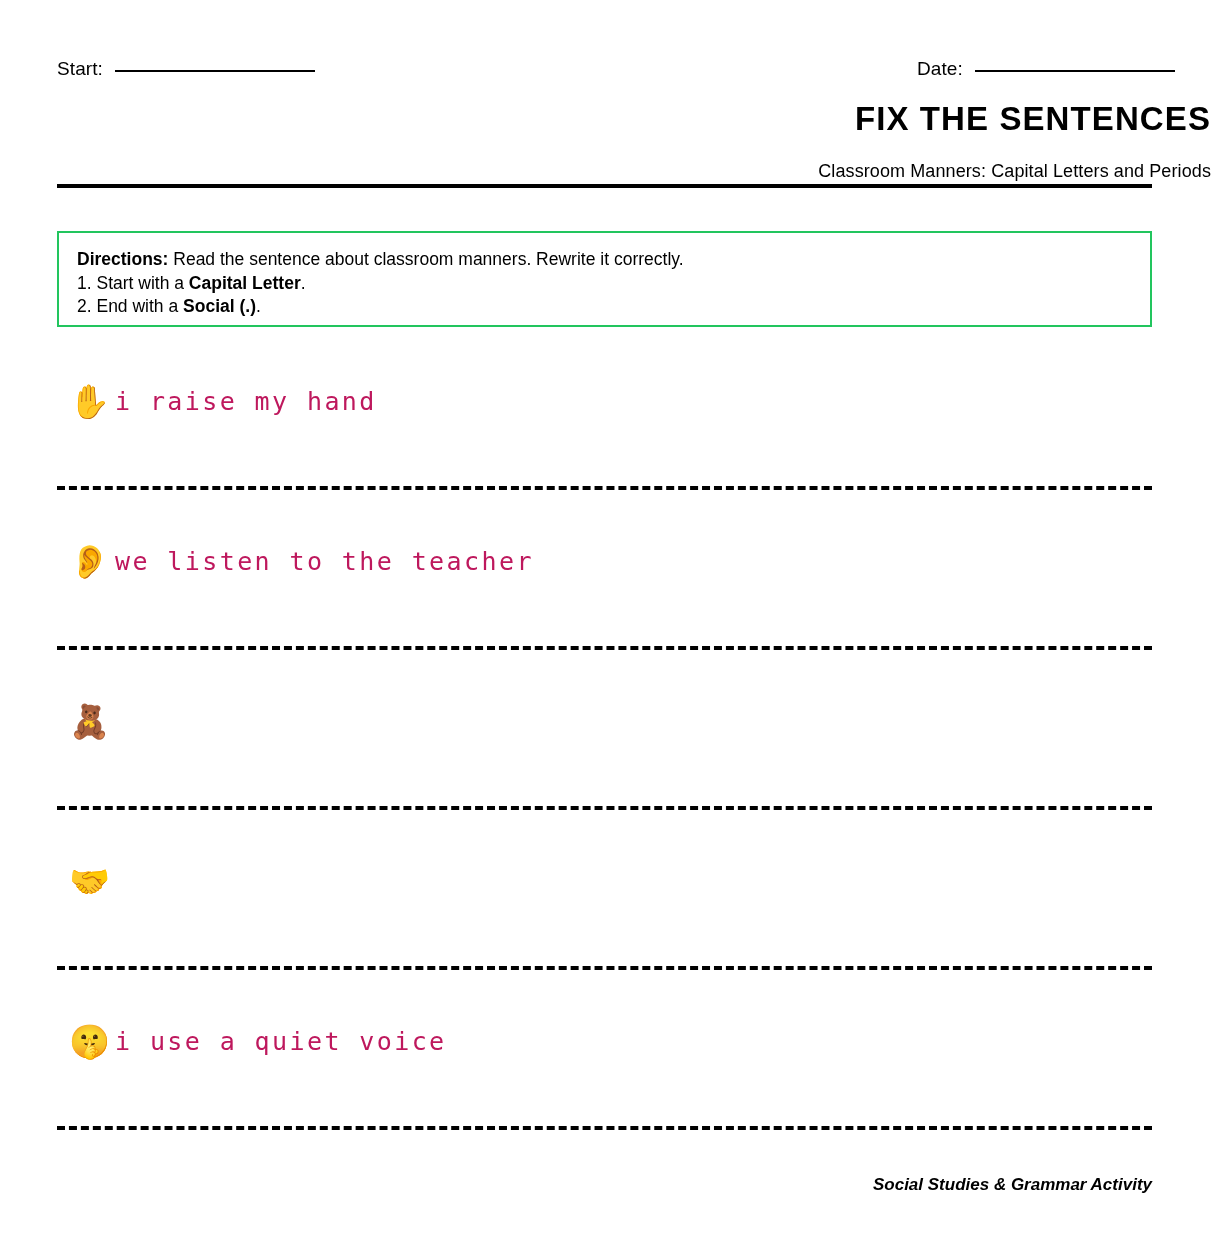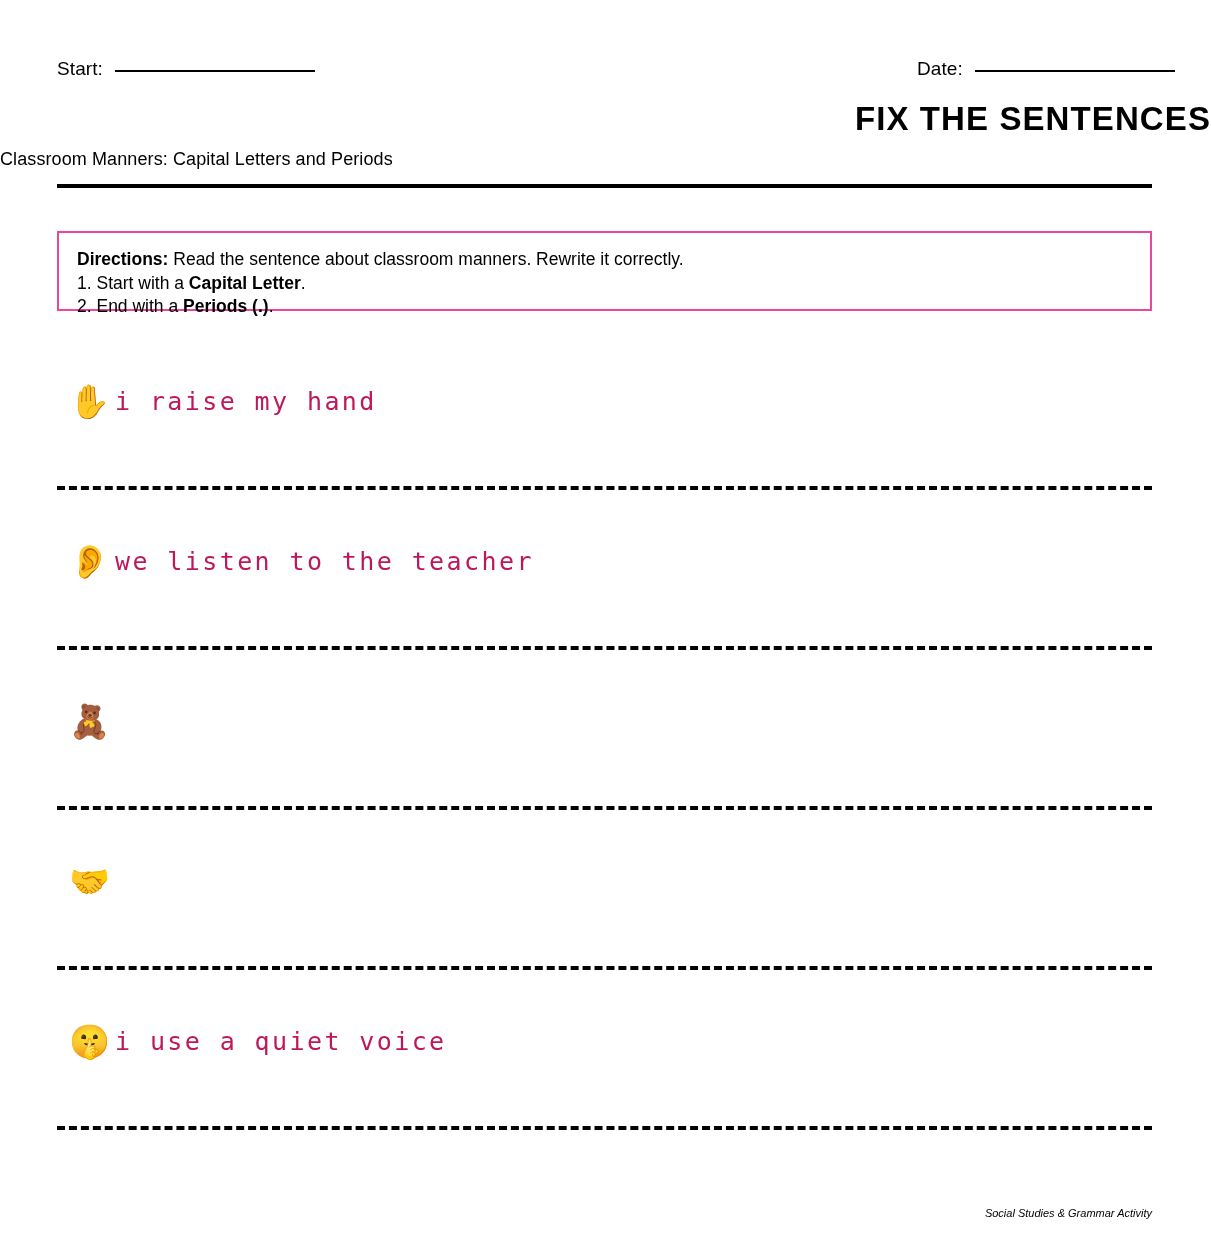--- a/index.html
+++ b/index.html
@@ -62,45 +62,45 @@
     width: 1211px;
     text-align: right;
     font-size: 33px;
     font-weight: bold;
     letter-spacing: 1.1px;
     line-height: 38px;
   }
   .subtitle {
     position: absolute;
     left: 0;
-    top: 148px;
-    width: 1211px;
-    text-align: left;
+    top: 160px;
+    width: 1211px;
+    text-align: right;
     font-size: 18px;
     font-weight: normal;
     line-height: 22px;
     letter-spacing: 0.1px;
   }
   .header-rule {
     position: absolute;
     left: 57px;
     top: 184px;
     width: 1095px;
     height: 0;
     border-top: 4px solid #000;
   }
 
   
   .directions {
     position: absolute;
     left: 57px;
     top: 231px;
     width: 1095px;
-    height: 80px;
-    border: 2px solid #ec4899;
+    height: 96px;
+    border: 2px solid #22c55e;
     box-sizing: border-box;
     background: #fff;
   }
   .directions-inner {
     padding: 15px 0 0 18px;
   }
   .dir-line {
     font-size: 17.5px;
     line-height: 23.5px;
     white-space: nowrap;
@@ -141,26 +141,25 @@
     width: 1095px;
     height: 0;
     border-top: 4px dashed #000;
   }
 
   
   .footer {
     position: absolute;
     right: 59px;
     top: 1176px;
-    font-size: 11px;
+    font-size: 17px;
     font-style: italic;
-    font-weight: normal;
+    font-weight: bold;
     line-height: 18px;
     white-space: nowrap;
-    margin-top: 28px;
   }
 </style>
 </head>
 <body>
 
 <div class="sheet">
 
   <div class="meta-row">
     <div class="meta-field name">
       <span class="meta-label">Start:</span>
@@ -173,21 +172,21 @@
   </div>
 
   <div class="title">FIX THE SENTENCES</div>
   <div class="subtitle">Classroom Manners: Capital Letters and Periods</div>
   <div class="header-rule"></div>
 
   <div class="directions">
     <div class="directions-inner">
       <div class="dir-line"><b>Directions:</b><span> Read the sentence about classroom manners. Rewrite it correctly.</span></div>
       <div class="dir-line"><span>1. Start with a </span><b>Capital Letter</b><span>.</span></div>
-      <div class="dir-line"><span>2. End with a </span><b>Periods (.)</b><span>.</span></div>
+      <div class="dir-line"><span>2. End with a </span><b>Social (.)</b><span>.</span></div>
     </div>
   </div>
 
   <div class="row" style="top:378px;">
     <div class="row-content">
       <span class="row-emoji">✋</span>
       <span class="row-text">i raise my hand</span>
     </div>
     <div class="write-line" style="top:108px;"></div>
   </div>

